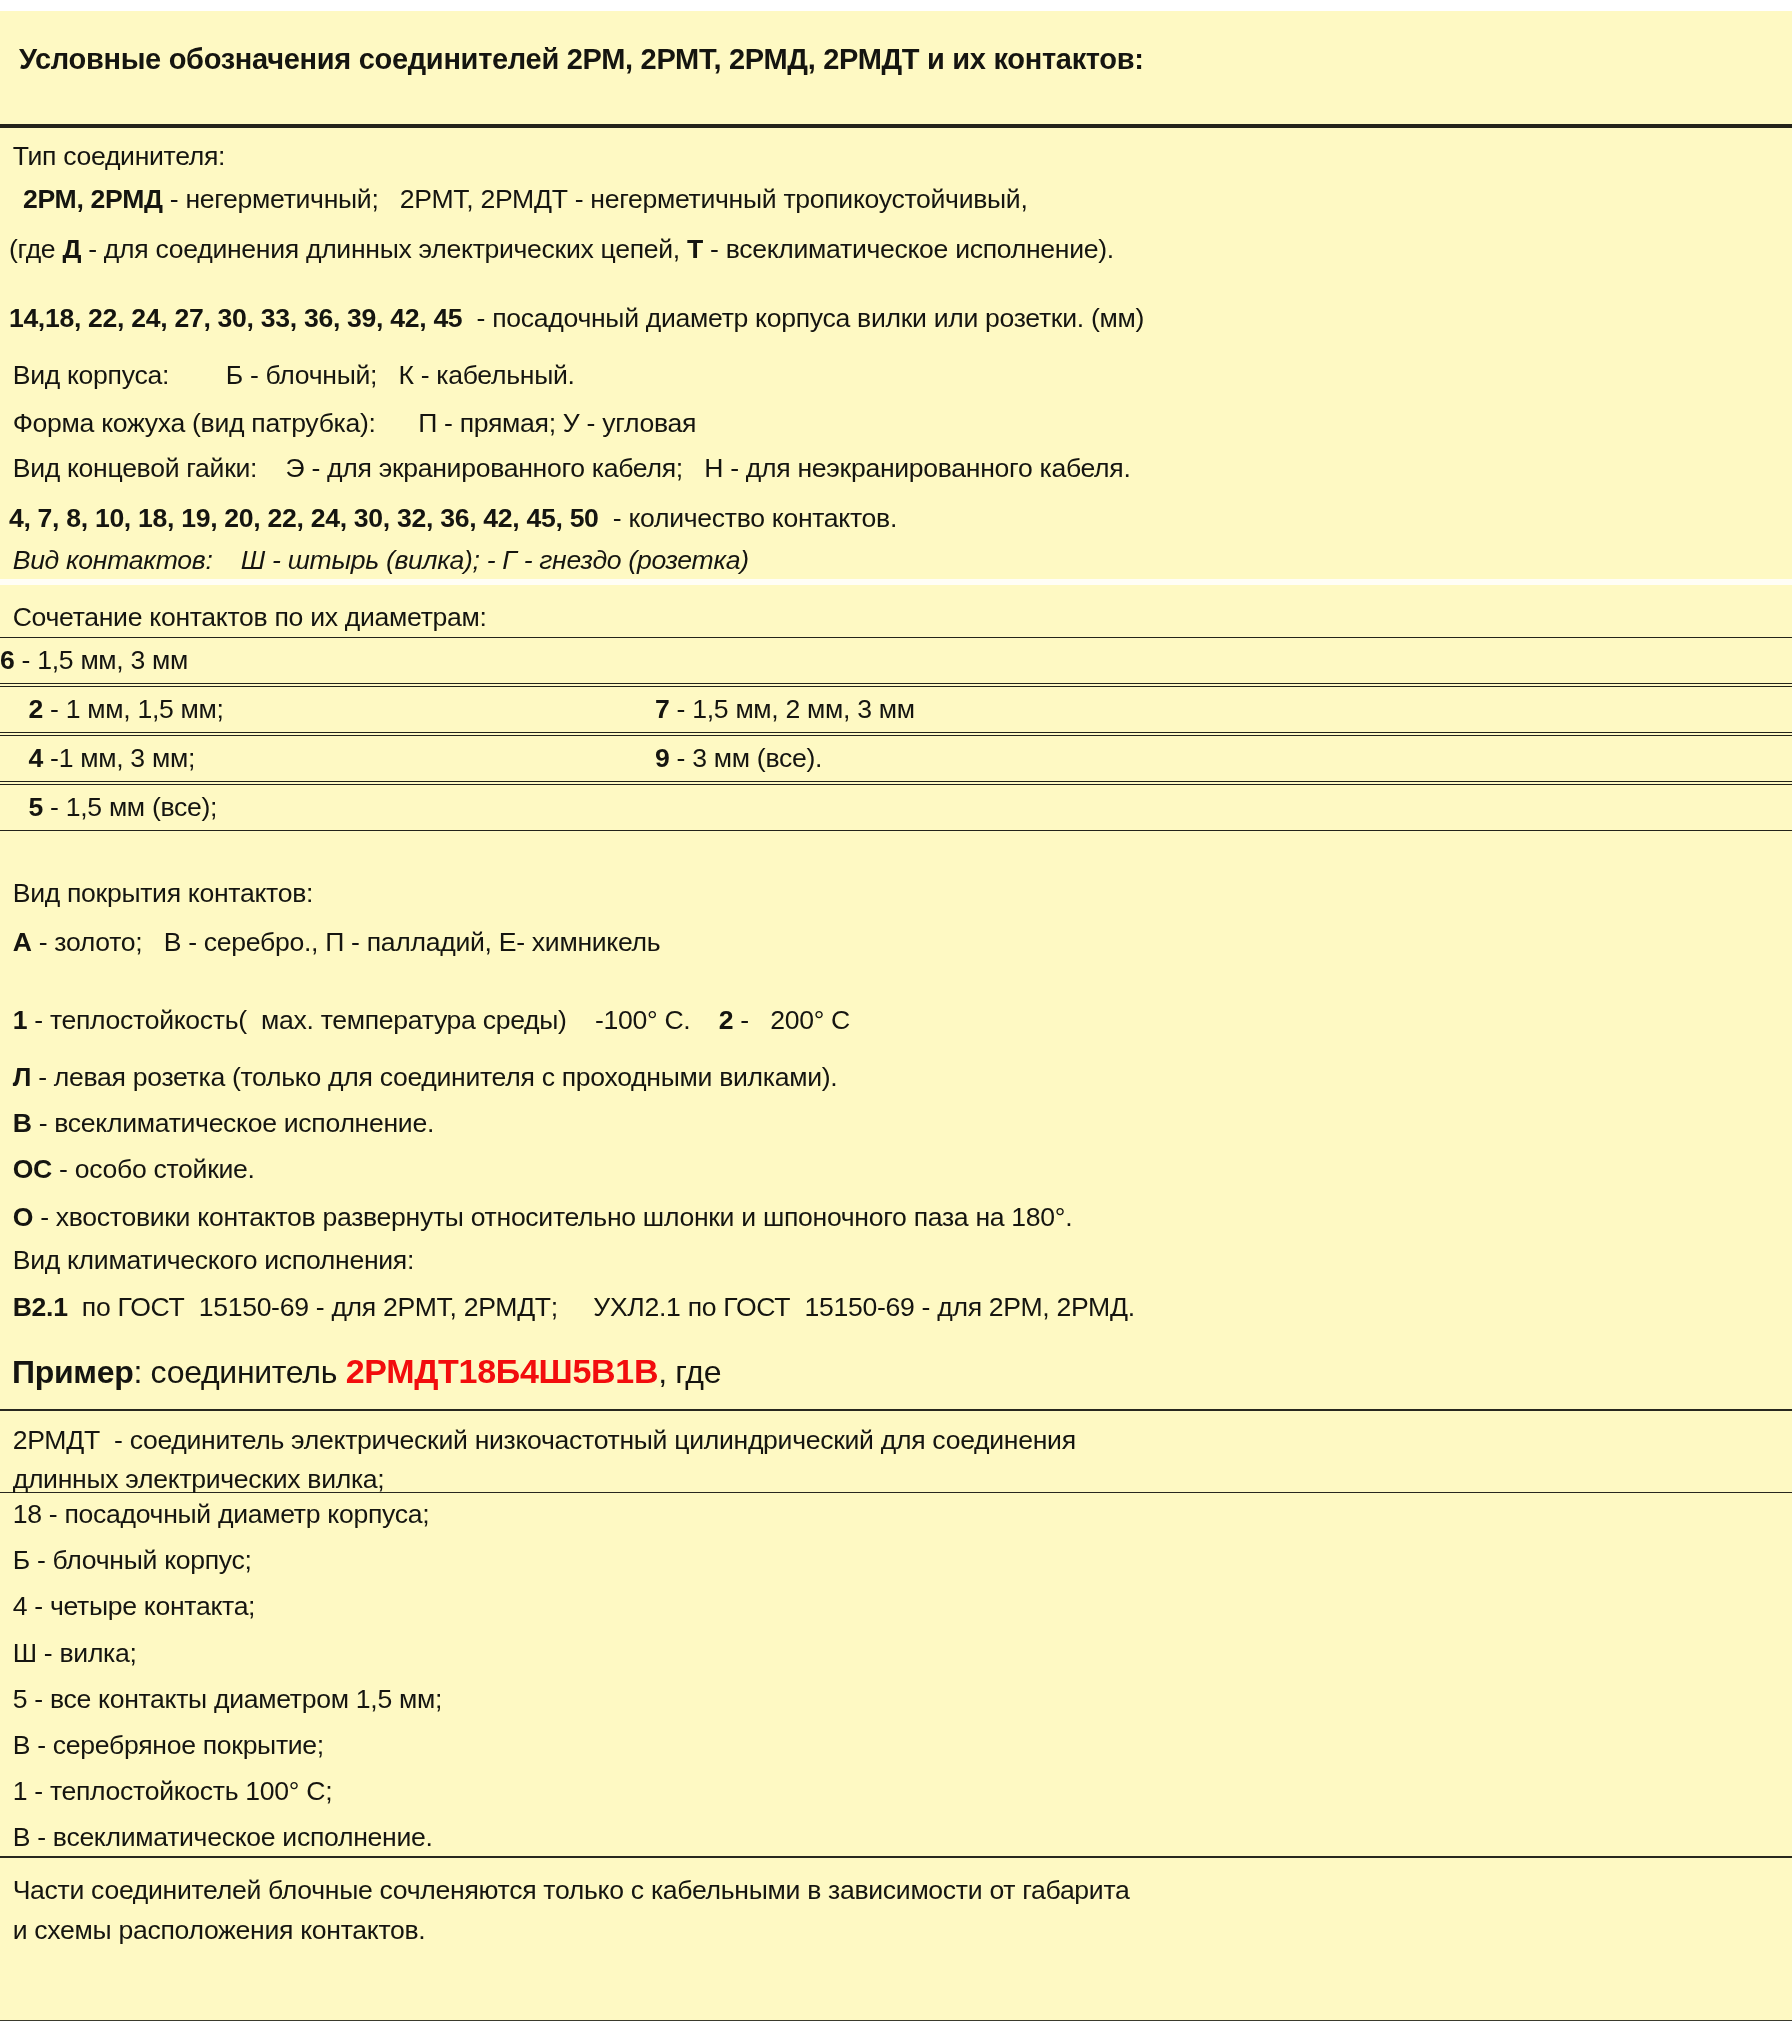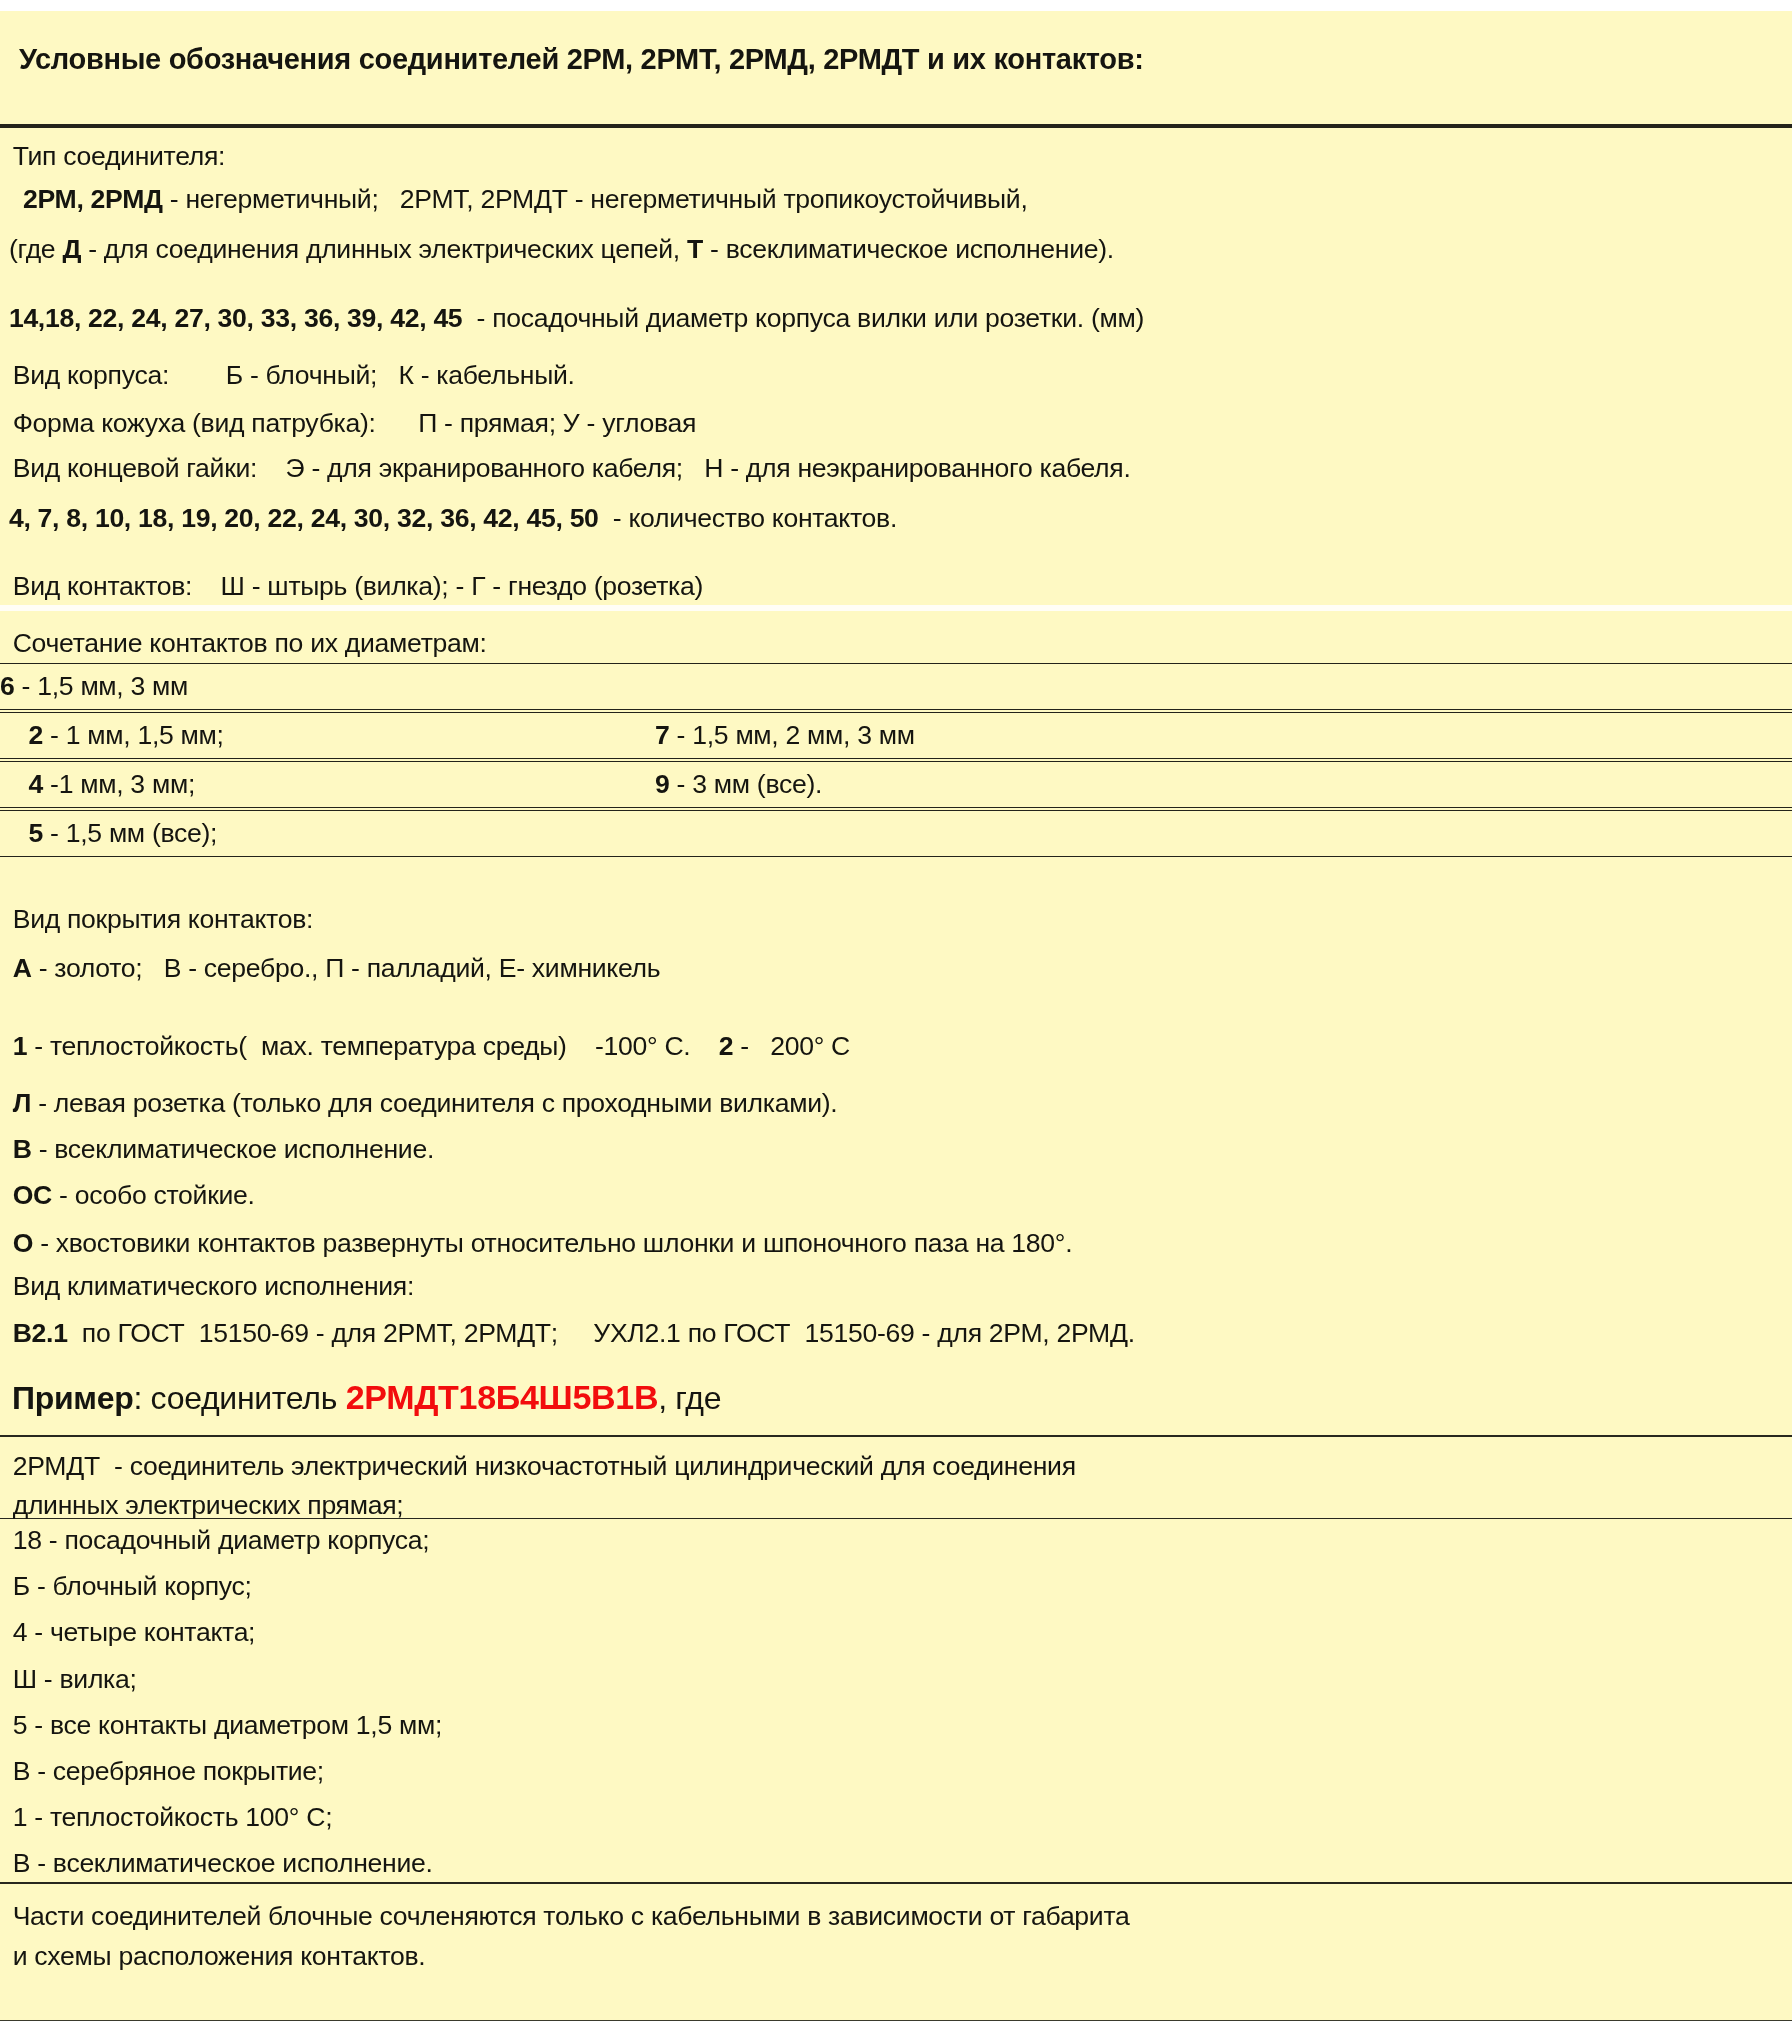--- a/index.html
+++ b/index.html
@@ -15,21 +15,21 @@
   .rule-title{margin-top:50px;height:3.8px;background:#23231a;}
   .rule{height:1.9px;background:#28281e;}
   #tip{margin-top:14.6px;}
   #types{margin-top:16.5px;padding-left:23px;}
   #where{margin-top:23.4px;padding-left:8.9px;}
   #diam{margin-top:43px;padding-left:8.9px;}
   #body-type{margin-top:30px;}
   #shell{margin-top:21px;}
   #nut{margin-top:19px;}
   #count{margin-top:23px;padding-left:8.9px;}
-  #contacts-kind{margin-top:42px;}
+  #contacts-kind{margin-top:16px;font-style:italic;}
   .white-strip{margin-top:5px;height:6.3px;background:rgba(255,255,255,0.85);}
   #combos-heading{margin-top:19px;}
   .combos{margin-top:6.3px;}
   .trow{display:flex;height:47px;box-sizing:border-box;align-items:center;
         border-top:1.3px solid #23231a;border-bottom:1.3px solid #23231a;}
   .trow + .trow{margin-top:1.9px;}
   .cell{font-size:26.6px;line-height:26.6px;white-space:pre-wrap;letter-spacing:-0.3px;}
   .c1{flex:0 0 655px;box-sizing:border-box;padding-left:28.5px;}
   .c2{flex:1 1 auto;}
   #coating-label{margin-top:49px;}
@@ -102,21 +102,21 @@
   <div class="ln" id="o-line"><span class="b">О</span><span> - хвостовики контактов развернуты относительно шлонки и шпоночного паза на 180°.</span></div>
   <div class="ln" id="climate-label"><span>Вид климатического исполнения:</span></div>
   <div class="ln" id="climate"><span class="b">В2.1</span><span>  по ГОСТ  15150-69 - для 2РМТ, 2РМДТ;     УХЛ2.1 по ГОСТ  15150-69 - для 2РМ, 2РМД.</span></div>
 
   <div class="ln" id="example"><span class="b">Пример</span><span>: соединитель </span><span class="b red">2РМДТ18Б4Ш5В1В</span><span>, где</span></div>
 
   <div class="rule rule-example"></div>
 
   <div class="block-2rmdt">
     <div class="ln"><span>2РМДТ  - соединитель электрический низкочастотный цилиндрический для соединения</span></div>
-    <div class="ln bl2"><span>длинных электрических прямая;</span></div>
+    <div class="ln bl2"><span>длинных электрических вилка;</span></div>
   </div>
 
   <div class="breakdown">
     <div class="ln"><span>18 - посадочный диаметр корпуса;</span></div>
     <div class="ln"><span>Б - блочный корпус;</span></div>
     <div class="ln"><span>4 - четыре контакта;</span></div>
     <div class="ln"><span>Ш - вилка;</span></div>
     <div class="ln"><span>5 - все контакты диаметром 1,5 мм;</span></div>
     <div class="ln"><span>В - серебряное покрытие;</span></div>
     <div class="ln"><span>1 - теплостойкость 100° С;</span></div>

